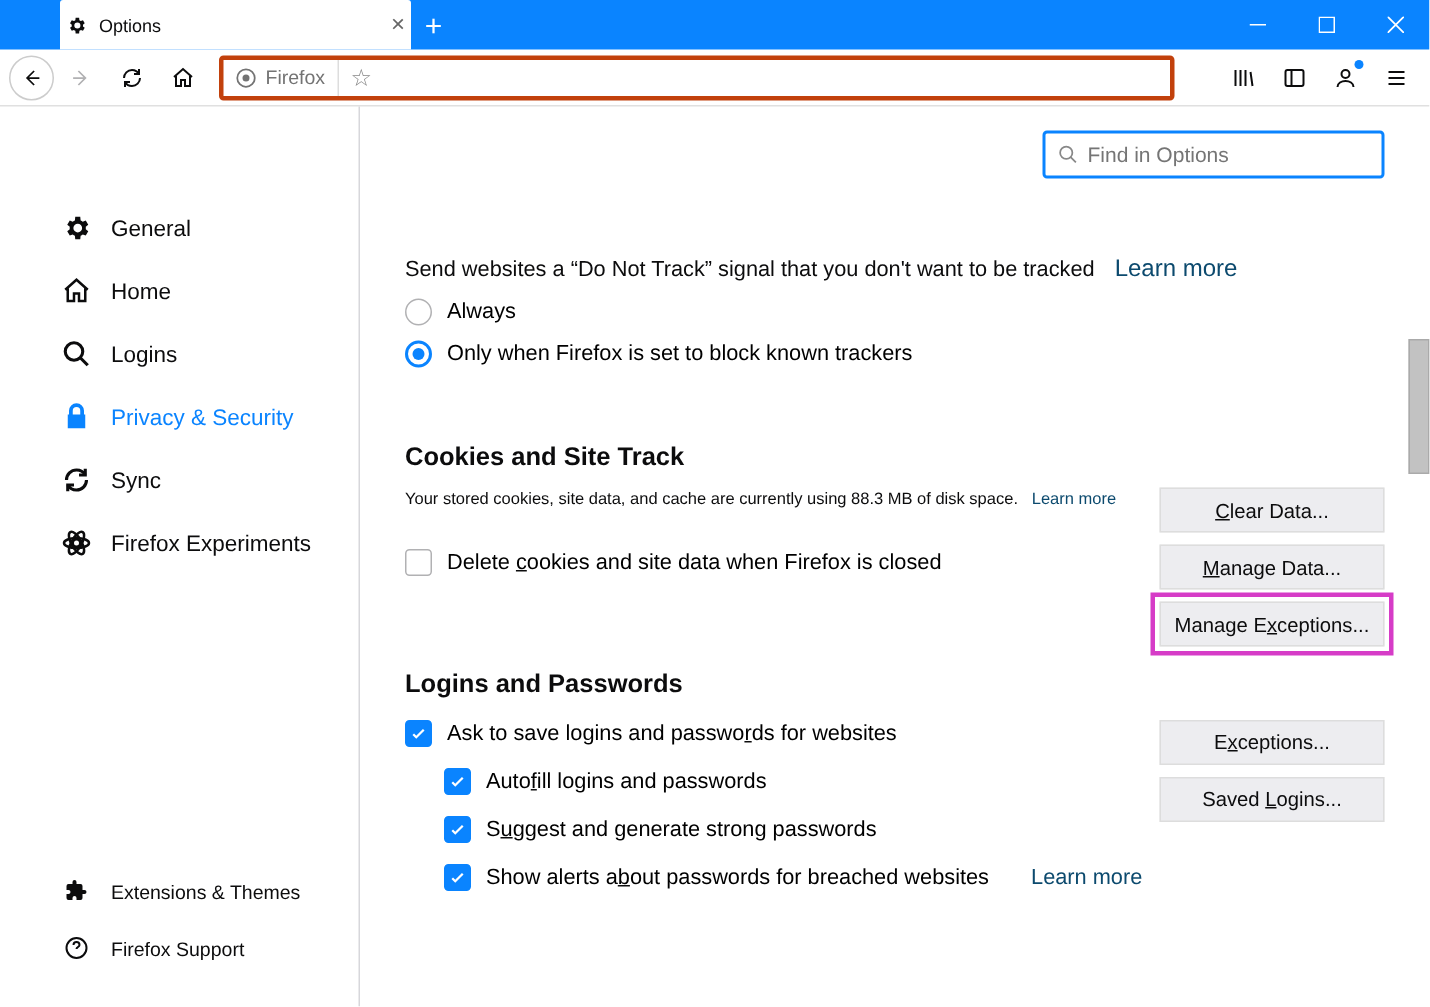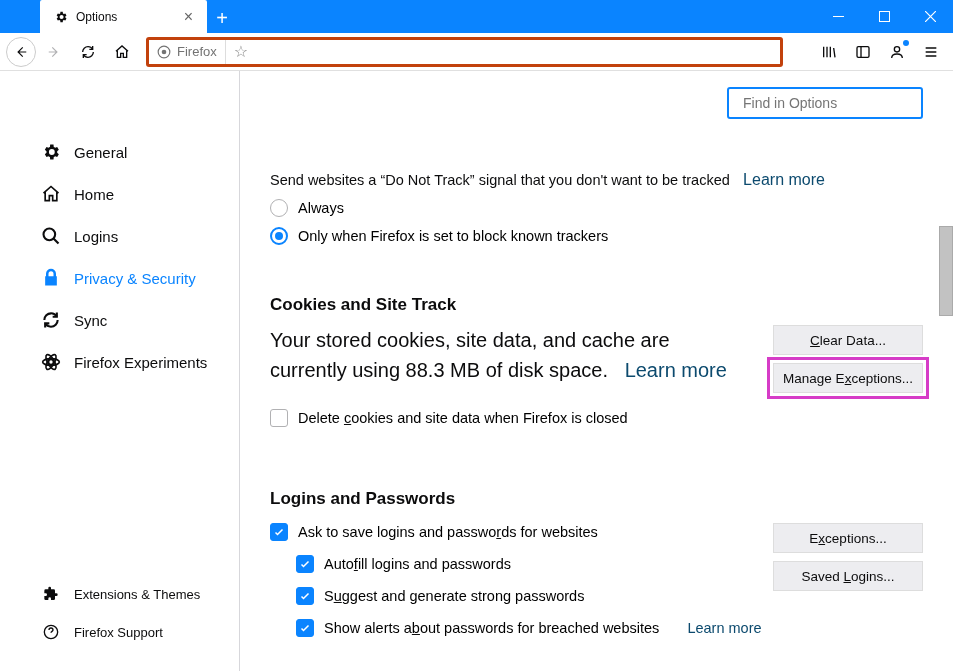--- a/index.html
+++ b/index.html
@@ -1,21 +1,21 @@
 <!DOCTYPE html>
 <html><head>
 <meta charset="utf-8">
 <style>
 * { box-sizing: border-box; margin: 0; padding: 0; font-family: "Segoe UI", Arial, sans-serif; }
 body { width: 953px; height: 671px; background: #fff; overflow: hidden; position: relative; }
 
 
 .titlebar { height: 33px; background: #0a84ff; display: flex; align-items: flex-end; position: relative; }
 .tab-strip { display: flex; align-items: flex-end; height: 33px; padding-left: 40px; }
-.tab { background: #fff; height: 33px; width: 167px; display: flex; align-items: center; padding: 0 14px; gap: 8px; font-size: 12px; color: #0c0c0d; border-top-left-radius: 2px; border-top-right-radius: 2px; }
+.tab { background: #fff; height: 33px; width: 234px; display: flex; align-items: center; padding: 0 4px; gap: 8px; font-size: 12px; color: #0c0c0d; border-top-left-radius: 2px; border-top-right-radius: 2px; }
 .tab .icon svg { width: 14px; height: 14px; }
 .tab-close { margin-left: auto; font-size: 16px; color: #666; cursor: pointer; }
 .new-tab { width: 30px; height: 30px; display: flex; align-items: center; justify-content: center; color: #fff; font-size: 20px; cursor: pointer; }
 .win-controls { position: absolute; right: 0; top: 0; display: flex; height: 33px; }
 .win-btn { width: 46px; height: 33px; display: flex; align-items: center; justify-content: center; color: #fff; cursor: pointer; }
 
 
 .nav-toolbar { height: 38px; background: #fff; display: flex; align-items: center; padding: 0 6px; gap: 2px; border-bottom: 1px solid #e0e0e0; }
 .nav-btn { width: 32px; height: 32px; display: flex; align-items: center; justify-content: center; color: #0c0c0d; cursor: pointer; border-radius: 4px; }
 .nav-btn.disabled { color: #b1b1b3; }
@@ -32,35 +32,35 @@
 
 .content { display: flex; height: calc(100% - 71px); position: relative; }
 .sidebar { width: 240px; padding: 60px 0 0 0; display: flex; flex-direction: column; border-right: 1px solid #d7d7db; }
 .sidebar-item { display: flex; align-items: center; gap: 12px; padding: 10px 20px 10px 40px; font-size: 15px; color: #0c0c0d; cursor: pointer; }
 .sidebar-item.active { color: #0a84ff; }
 .sidebar-item .s-icon { width: 22px; height: 22px; display: flex; align-items: center; justify-content: center; }
 .sidebar-bottom { margin-top: auto; padding-bottom: 20px; }
 .sidebar-bottom .sidebar-item { font-size: 13px; padding: 8px 20px 8px 40px; }
 
 .main { flex: 1; padding: 20px 30px 0 30px; overflow: hidden; position: relative; }
-.find-box { position: absolute; top: 16px; right: 30px; width: 196px; height: 32px; border: 2px solid #0a84ff; border-radius: 3px; display: flex; align-items: center; padding: 0 8px; gap: 6px; }
+.find-box { position: absolute; top: 16px; right: 30px; width: 228px; height: 32px; border: 2px solid #0a84ff; border-radius: 3px; display: flex; align-items: center; padding: 0 8px; gap: 6px; }
 .find-box svg { width: 14px; height: 14px; color: #888; }
 .find-input { border: none; outline: none; font-size: 14px; color: #888; flex: 1; background: transparent; }
 
 .section { margin-top: 80px; }
 .dnt-text { font-size: 14.5px; color: #0c0c0d; }
 .link { color: #0c4a6e; cursor: pointer; }
 .radio-row { display: flex; align-items: center; gap: 10px; margin-top: 10px; font-size: 14.5px; }
 .radio { width: 18px; height: 18px; border: 1px solid #b1b1b3; border-radius: 50%; position: relative; display: inline-block; }
 .radio.checked { border: 2px solid #0a84ff; }
 .radio.checked::after { content: ''; position: absolute; top: 3px; left: 3px; width: 8px; height: 8px; background: #0a84ff; border-radius: 50%; }
 
 .section-title { font-size: 17px; font-weight: 600; margin-top: 50px; color: #0c0c0d; }
 .section-body { margin-top: 10px; position: relative; }
-.body-text { font-size: 20px; color: #0c0c0d; max-width: 480px; line-height: 1.5; }
+.body-text { font-size: 11px; color: #0c0c0d; max-width: 480px; line-height: 1.5; }
 .btn-col { position: absolute; right: 0; top: 0; display: flex; flex-direction: column; gap: 8px; }
 .pref-btn { width: 150px; height: 30px; background: #ededf0; border: 1px solid #ddd; font-size: 13.5px; color: #0c0c0d; cursor: pointer; }
 .pref-btn.highlighted { outline: 3px solid #d63cc7; outline-offset: 3px; }
 
 .check-row { display: flex; align-items: center; gap: 10px; margin-top: 14px; font-size: 14.5px; }
 .check-row.indent { margin-left: 26px; }
 .checkbox { width: 18px; height: 18px; border: 1px solid #b1b1b3; border-radius: 3px; position: relative; display: inline-flex; align-items: center; justify-content: center; flex-shrink: 0; }
 .checkbox.checked { background: #0a84ff; border-color: #0a84ff; }
 .checkbox.checked svg { width: 12px; height: 12px; stroke: #fff; stroke-width: 3; fill: none; }
 
@@ -267,20 +267,21 @@
       <div class="body-text">
         <span>Your stored cookies, site data, and cache are currently using 88.3 MB of disk space.</span>
         &nbsp;&nbsp;<span class="link">Learn more</span>
       </div>
       <div class="check-row" style="margin-top:24px">
         <span class="checkbox"></span>
         <span>Delete <span class="und">c</span>ookies and site data when Firefox is closed</span>
       </div>
       <div class="btn-col">
         <button class="pref-btn"><span class="und">C</span>lear Data...</button>
+        <button class="pref-btn"><span class="und">M</span>anage Data...</button>
         <button class="pref-btn highlighted">Manage E<span class="und">x</span>ceptions...</button>
       </div>
     </div>
 
     <div class="section-title" style="margin-top:62px">Logins and Passwords</div>
     <div class="section-body">
       <div class="check-row">
         <span class="checkbox checked">
             <svg viewBox="0 0 24 24">
               <path d="M5 13l4 4L19 7"></path>

